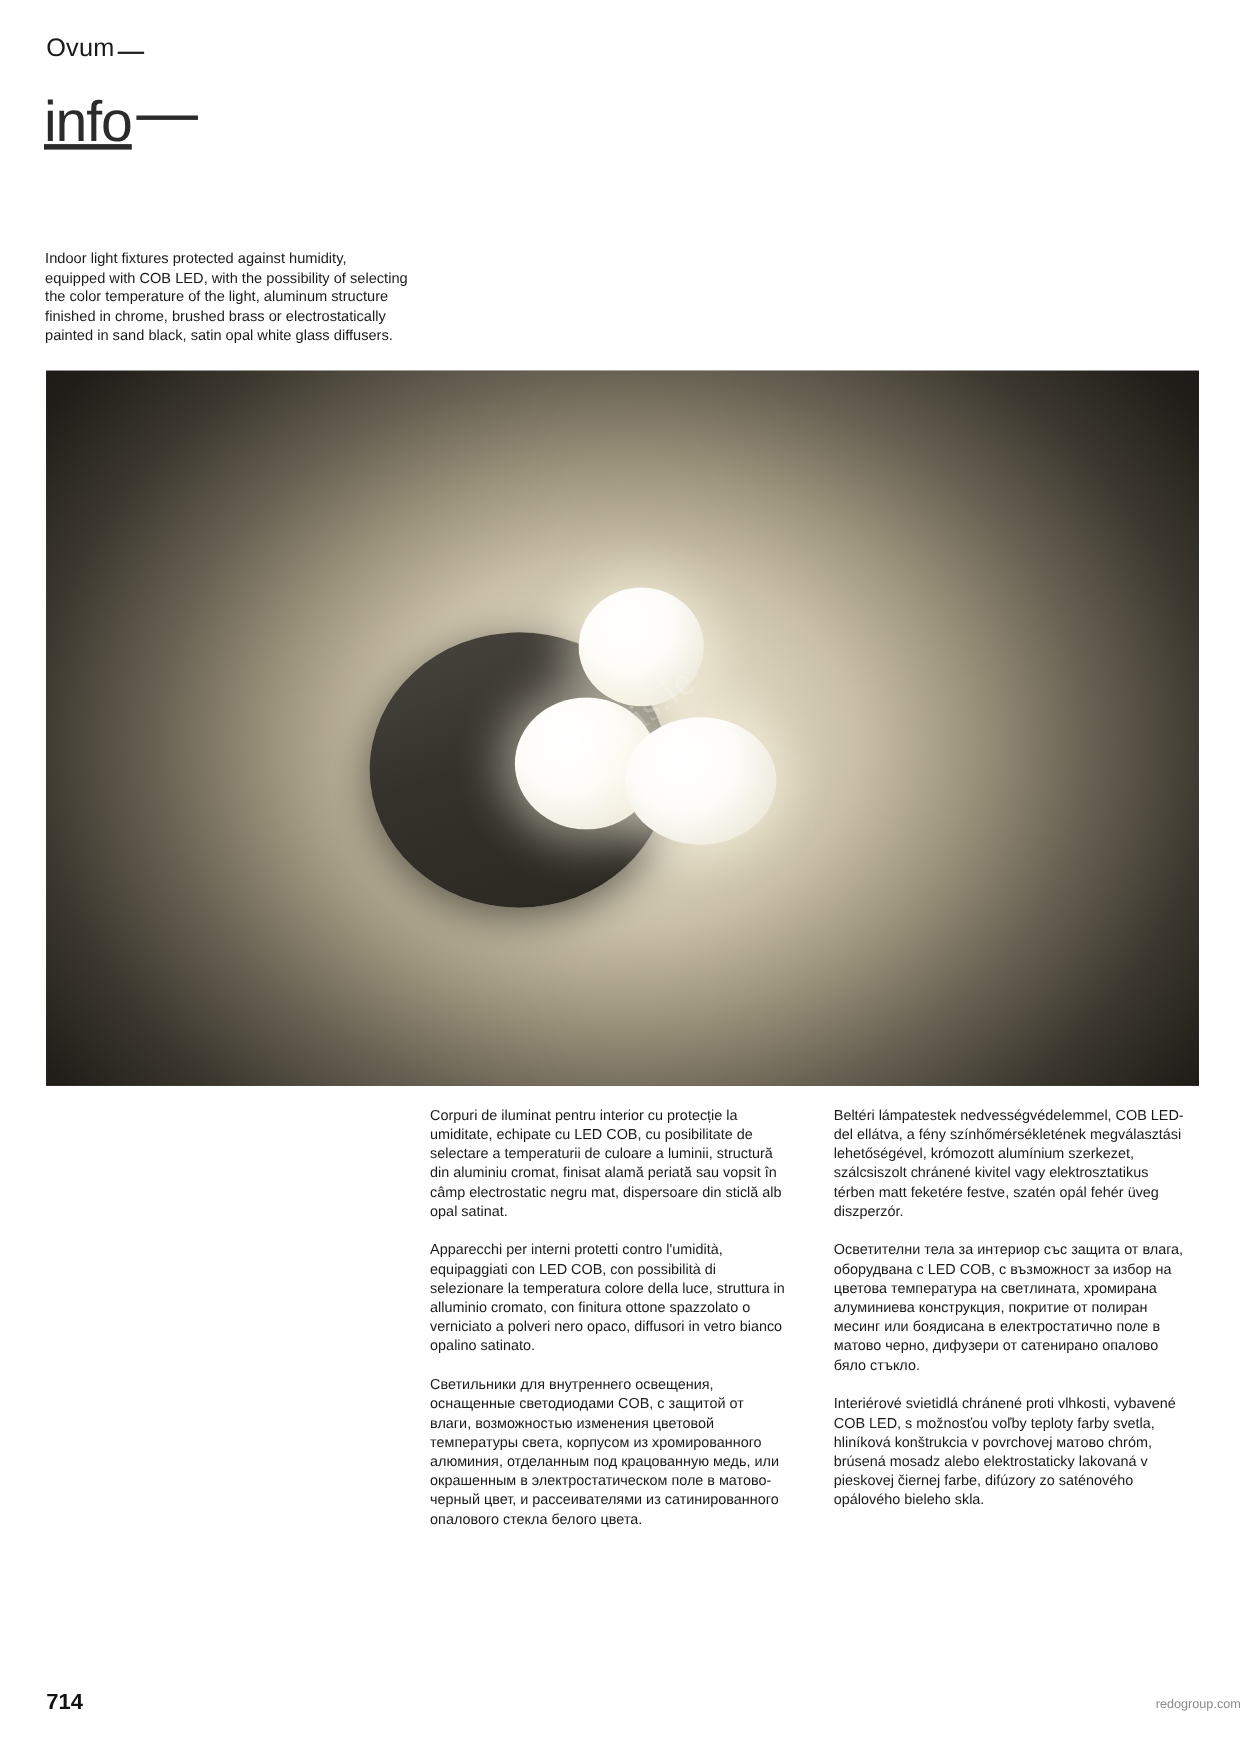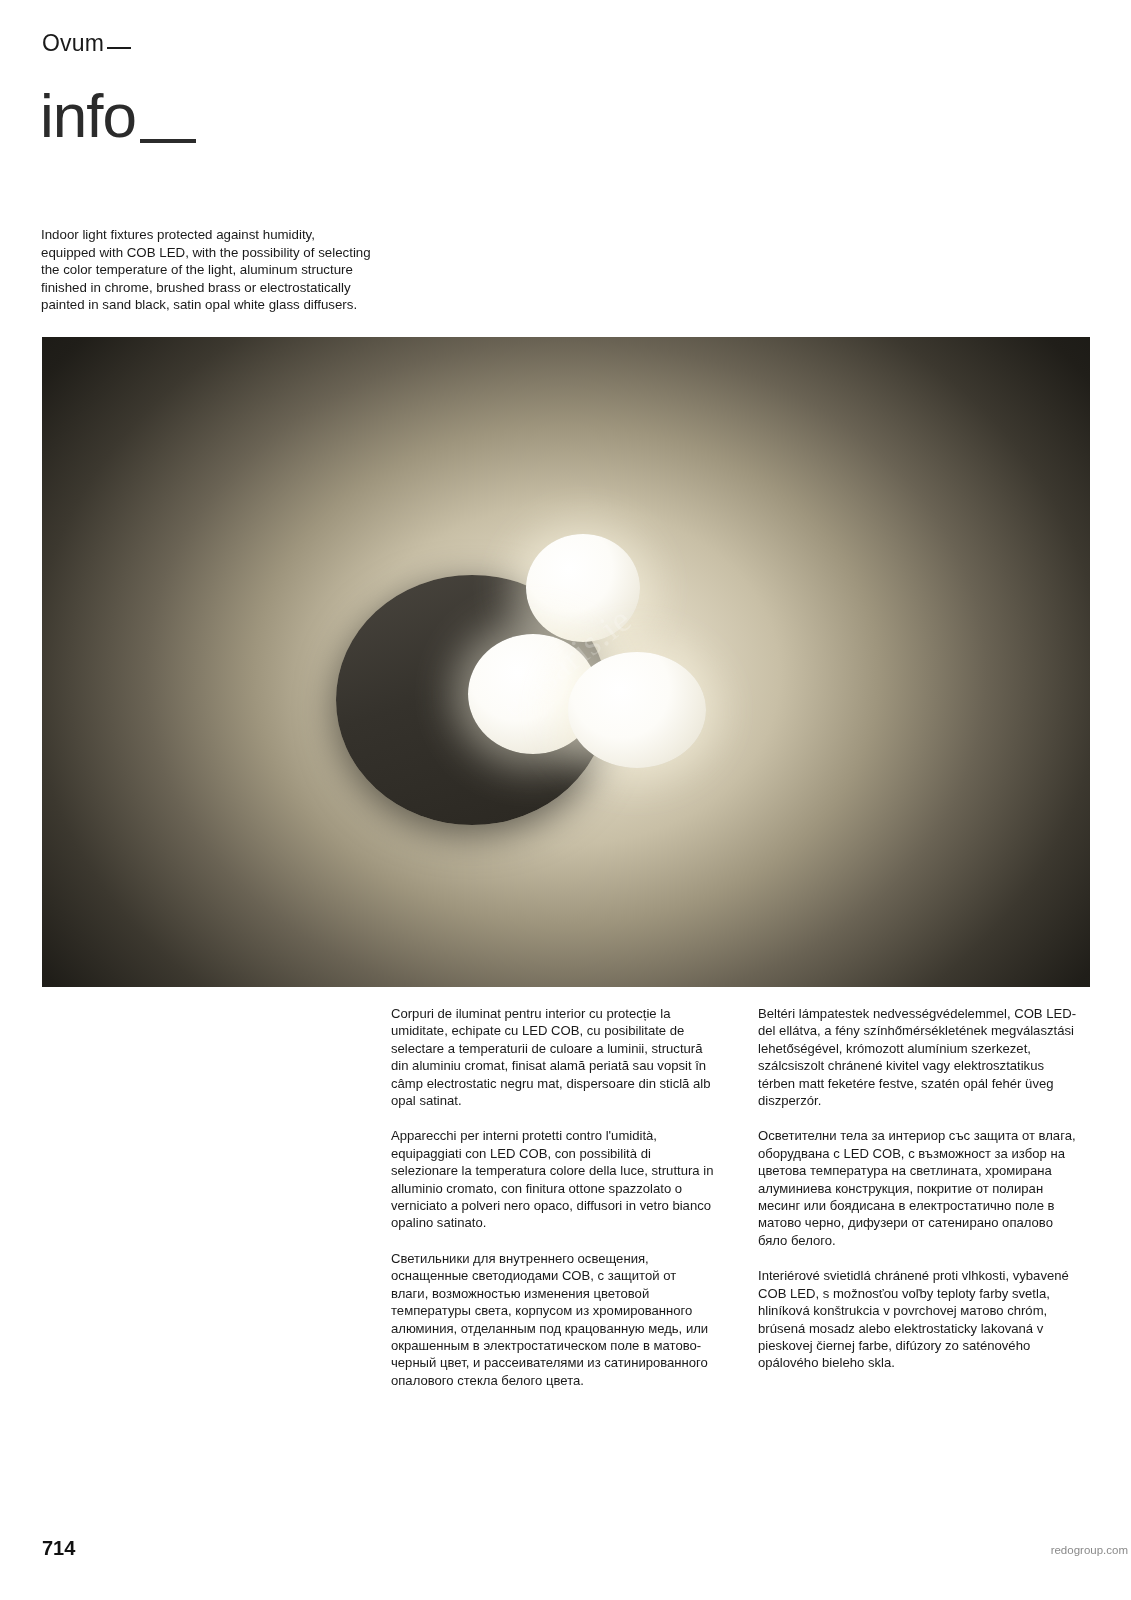--- a/index.html
+++ b/index.html
@@ -39,27 +39,28 @@
     background: #1a1a1a;
     margin-left: 3px;
     position: relative;
     top: -2px;
   }
 
   .info-title {
     position: absolute;
     left: 40px;
     top: 85px;
-    font-size: 62px;
+    font-size: 52px;
     font-weight: 300;
     color: #2b2b2b;
     letter-spacing: -1px;
     line-height: 1;
     display: flex;
-    align-items: flex-end;
+    align-items: center;
+    text-decoration: underline;
   }
   .info-title .title-underscore {
     display: inline-block;
     width: 56px;
     height: 4px;
     background: #2b2b2b;
     margin-left: 4px;
     position: relative;
     top: -4px;
   }
@@ -222,21 +223,21 @@
   </div>
 
   <div class="cols">
     <div class="col">
       <p>Corpuri de iluminat pentru interior cu protecție la umiditate, echipate cu LED COB, cu posibilitate de selectare a temperaturii de culoare a luminii, structură din aluminiu cromat, finisat alamă periată sau vopsit în câmp electrostatic negru mat, dispersoare din sticlă alb opal satinat.</p>
       <p>Apparecchi per interni protetti contro l'umidità, equipaggiati con LED COB, con possibilità di selezionare la temperatura colore della luce, struttura in alluminio cromato, con finitura ottone spazzolato o verniciato a polveri nero opaco, diffusori in vetro bianco opalino satinato.</p>
       <p>Светильники для внутреннего освещения, оснащенные светодиодами COB, с защитой от влаги, возможностью изменения цветовой температуры света, корпусом из хромированного алюминия, отделанным под крацованную медь, или окрашенным в электростатическом поле в матово-черный цвет, и рассеивателями из сатинированного опалового стекла белого цвета.</p>
     </div>
     <div class="col">
       <p>Beltéri lámpatestek nedvességvédelemmel, COB LED-del ellátva, a fény színhőmérsékletének megválasztási lehetőségével, krómozott alumínium szerkezet, szálcsiszolt chránené kivitel vagy elektrosztatikus térben matt feketére festve, szatén opál fehér üveg diszperzór.</p>
-      <p>Осветителни тела за интериор със защита от влага, оборудвана с LED COB, с възможност за избор на цветова температура на светлината, хромирана алуминиева конструкция, покритие от полиран месинг или боядисана в електростатично поле в матово черно, дифузери от сатенирано опалово бяло белого.</p>
+      <p>Осветителни тела за интериор със защита от влага, оборудвана с LED COB, с възможност за избор на цветова температура на светлината, хромирана алуминиева конструкция, покритие от полиран месинг или боядисана в електростатично поле в матово черно, дифузери от сатенирано опалово бяло стъкло.</p>
       <p>Interiérové svietidlá chránené proti vlhkosti, vybavené COB LED, s možnosťou voľby teploty farby svetla, hliníková konštrukcia v povrchovej матово chróm, brúsená mosadz alebo elektrostaticky lakovaná v pieskovej čiernej farbe, difúzory zo saténového opálového bieleho skla.</p>
     </div>
   </div>
 
   <div class="page-number">714</div>
   <div class="footer-url">redogroup.com</div>
 
 </div>
 
 </body></html>

